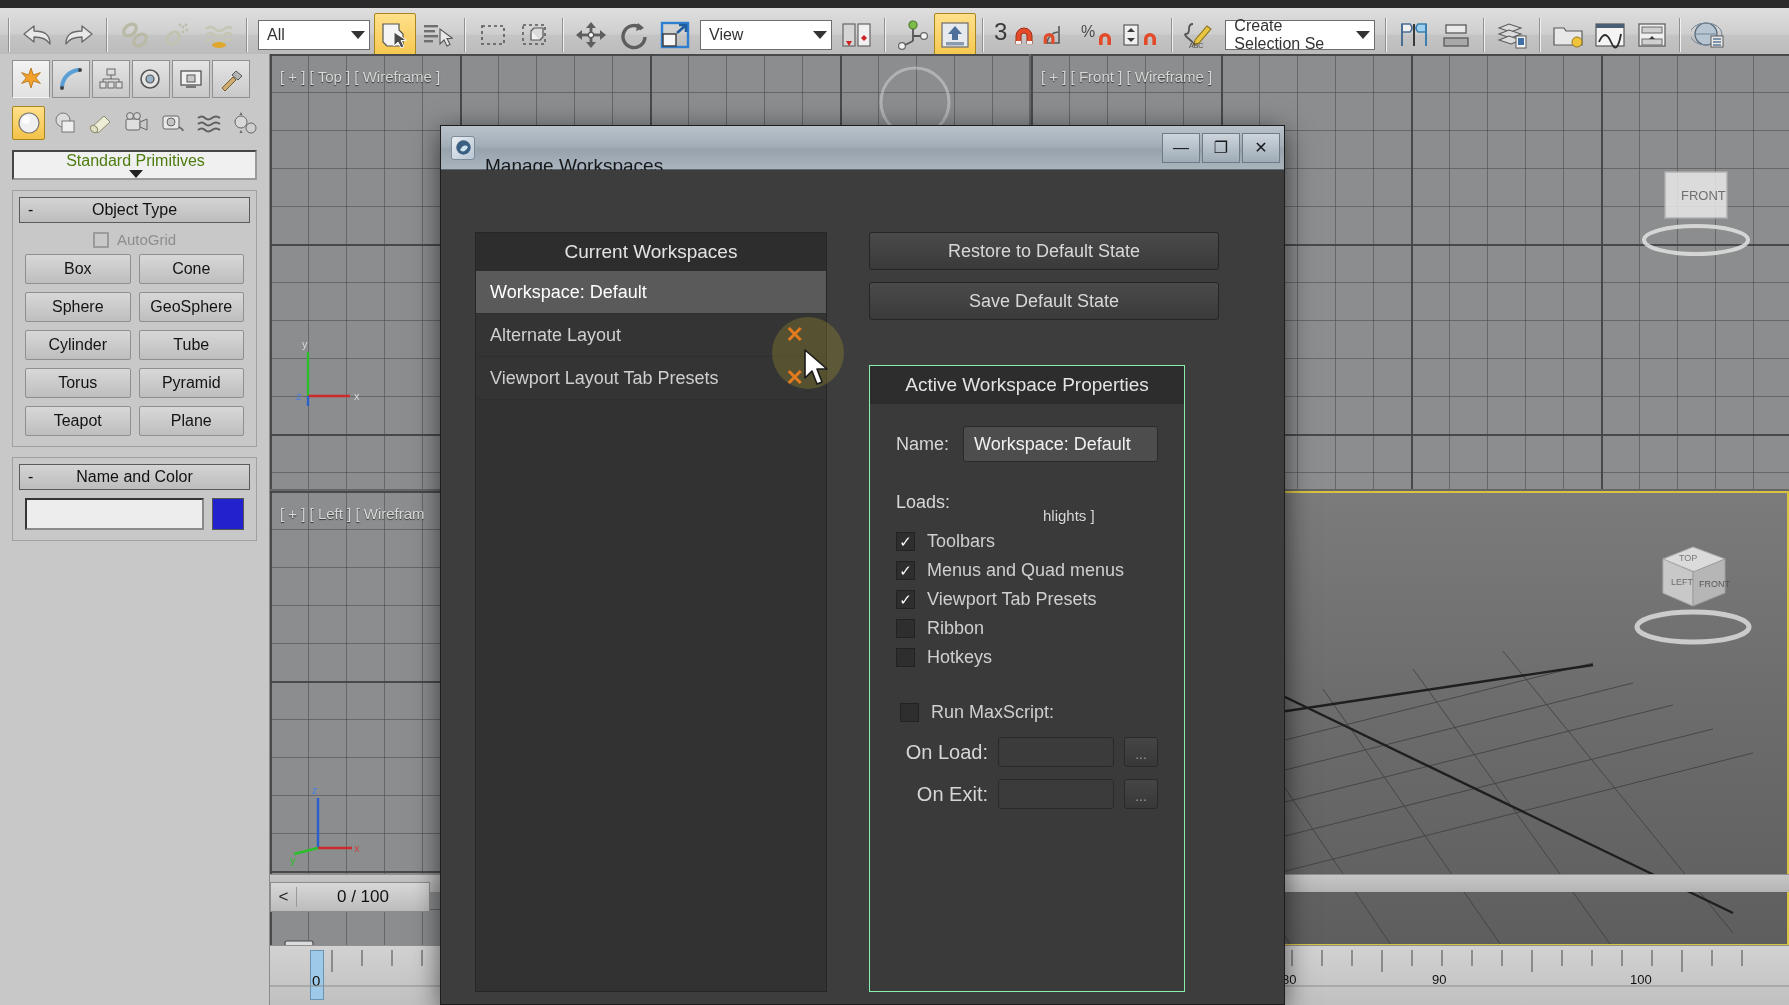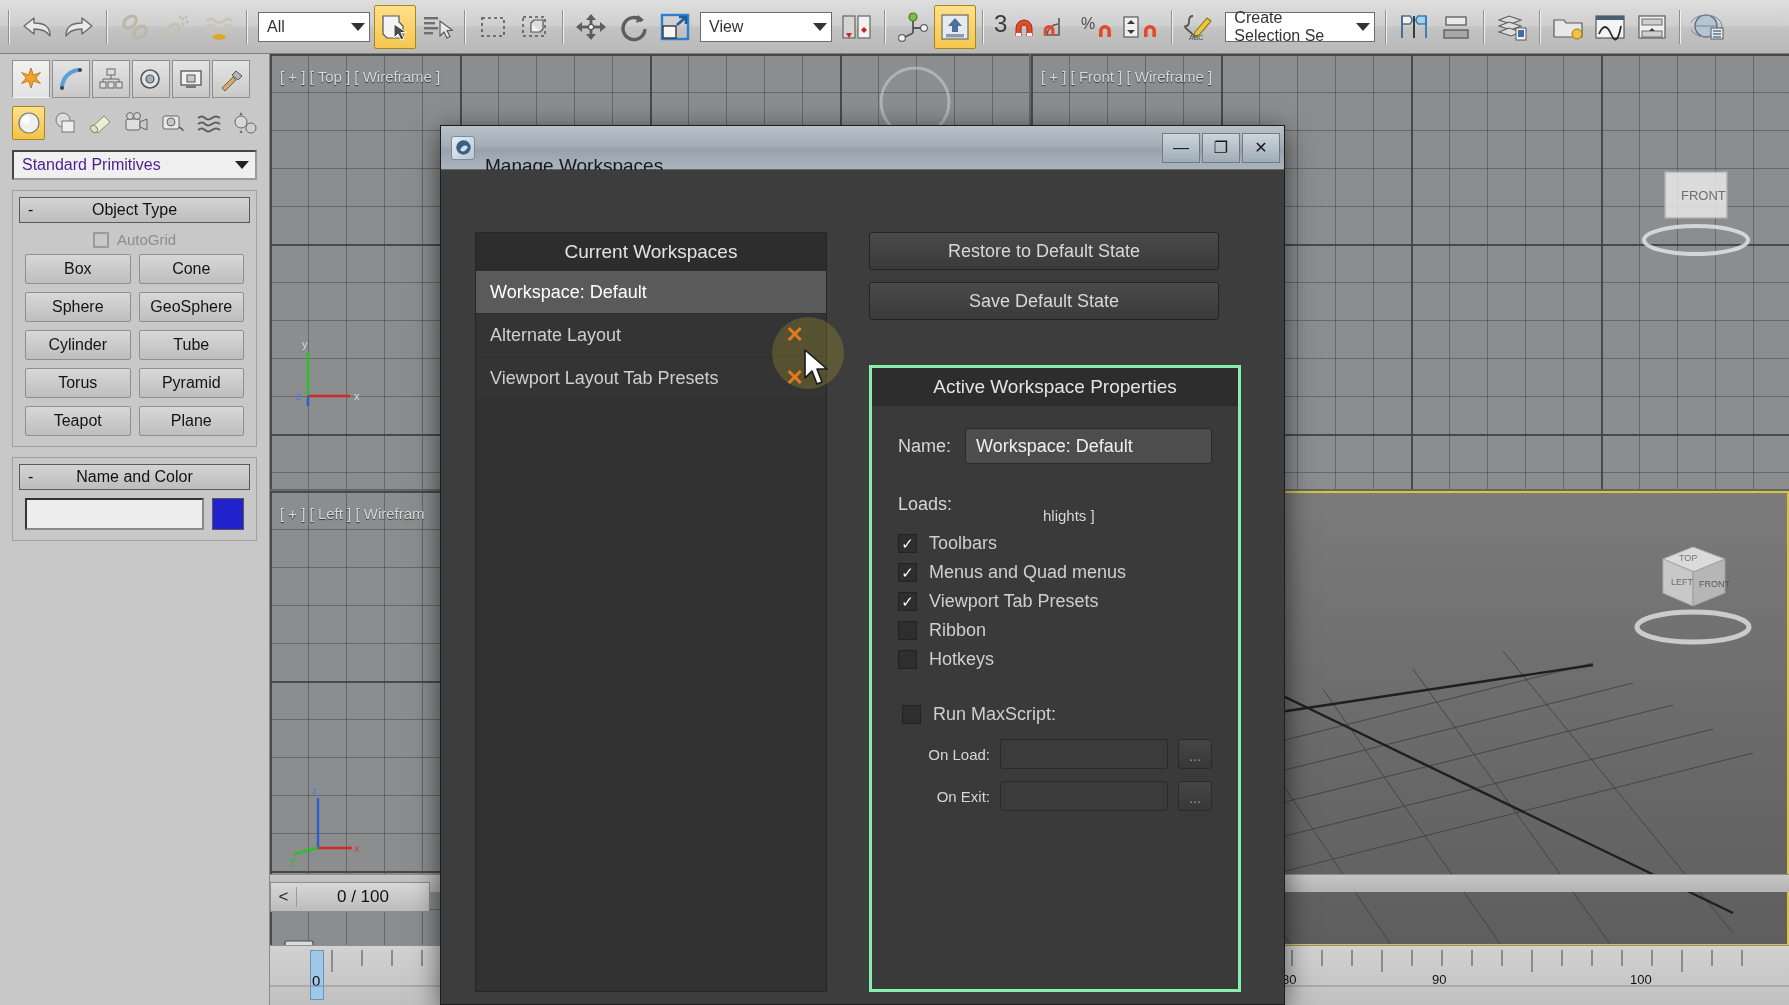--- a/index.html
+++ b/index.html
@@ -6,21 +6,21 @@
   html, body {
     width: 1789px; height: 1005px;
     overflow: hidden;
     font-family: "Liberation Sans", sans-serif;
     background: #2b2b2b;
   }
   #app { position: relative; width: 1789px; height: 1005px; }
 
   
   .toolbar {
-    position: absolute; left: 0; top: 0; width: 1789px; height: 54px;
+    position: absolute; left: 0; top: 8px; width: 1789px; height: 54px;
     background: linear-gradient(to bottom, #dedede 0%, #cfcfcf 48%, #c4c4c4 52%, #b8b8b8 100%);
     border-bottom: 1px solid #7f7f7f;
     display: flex; align-items: center; padding: 4px 2px;
   }
   .tb-sep { width: 2px; height: 34px; margin: 0 6px;
     border-left: 1px solid #909090; border-right: 1px solid #f0f0f0; }
   .tb-btn {
     width: 42px; height: 44px; display: flex; align-items: center; justify-content: center;
     border: 1px solid transparent; border-radius: 2px; position: relative;
   }
@@ -53,21 +53,21 @@
   .cmd-tab.sel { background: linear-gradient(to bottom,#f2f2f2,#e2e2e2); border-bottom-color:#f2f2f2; }
   .cmd-iconrow { display: flex; gap: 3px; padding: 8px 8px 6px 12px; }
   .cmd-icon {
     width: 34px; height: 34px; display: flex; align-items: center; justify-content: center;
     border: 1px solid transparent; border-radius: 2px;
   }
   .cmd-icon.active { background: linear-gradient(to bottom,#ffe08a,#f3c248); border: 1px solid #a8861f; }
   .cp-select {
     margin: 4px 12px 0 12px; height: 30px; background: #f0f0f0;
     border: 2px inset #9a9a9a; display: flex; align-items: center;
-    justify-content: space-between; padding: 0 6px 0 8px; font-size: 16px; color: #4c1d95;
+    justify-content: space-between; padding: 0 6px 0 8px; font-size: 16px; color: #4d7c0f; flex-direction: column;
   }
   .cp-select .caret { width:0;height:0;border-left:7px solid transparent;
     border-right:7px solid transparent;border-top:8px solid #222; }
   .rollout {
     margin: 10px 12px 0 12px; background: #c8c8c8;
     border: 1px solid #a0a0a0; padding: 6px;
   }
   .rollout-hdr {
     height: 26px; background: linear-gradient(to bottom,#d4d4d4,#bdbdbd);
     border: 1px solid #5a5a5a; display: flex; align-items: center;
@@ -175,41 +175,41 @@
   }
 
   .act-btn {
     width: 350px; height: 38px; margin-bottom: 12px;
     background: linear-gradient(to bottom,#4a4a4a,#3a3a3a);
     border: 1px solid #252525; border-radius: 3px;
     color: #d8d8d8; font-size: 18px;
     display: flex; align-items: center; justify-content: center;
   }
   .props {
-    position: absolute; left: 428px; top: 195px; width: 372px; height: 627px;
-    background: #3a3a3a; border: 3px solid #86efac;
+    position: absolute; left: 428px; top: 195px; width: 316px; height: 627px;
+    background: #3a3a3a; border: 1px solid #86efac;
   }
   .props-body { padding: 22px 26px; }
   .name-row { display: flex; align-items: center; gap: 14px; margin-bottom: 30px; }
   .name-lbl { color: #d6d6d6; font-size: 18px; }
   .name-field {
     flex: 1; height: 36px; background: #4d4d4d; border: 1px solid #2a2a2a; border-radius: 3px;
     display: flex; align-items: center; padding: 0 10px; color: #f0f0f0; font-size: 18px;
   }
   .loads-lbl { color: #d6d6d6; font-size: 18px; margin-bottom: 18px; }
   .chk-row { display: flex; align-items: center; gap: 12px; margin-bottom: 8px; }
   .chk {
     width: 19px; height: 19px; background: #2e2e2e; border: 1px solid #222;
     display: flex; align-items: center; justify-content: center;
     color: #fff; font-size: 15px; line-height: 1;
   }
   .chk-lbl { color: #cfcfcf; font-size: 18px; }
   .ms-row { display: flex; align-items: center; gap: 12px; margin: 34px 0 14px 4px; }
   .script-row { display: flex; align-items: center; gap: 10px; margin-bottom: 12px; }
-  .script-lbl { color: #d6d6d6; font-size: 15px; width: 92px; text-align: right; }
+  .script-lbl { color: #d6d6d6; font-size: 20px; width: 92px; text-align: right; }
   .script-field {
     flex: 1; height: 30px; background: #3b3b3b; border: 1px solid #2a2a2a; border-radius: 3px;
   }
   .dots-btn {
     width: 34px; height: 30px; background: linear-gradient(to bottom,#454545,#383838);
     border: 1px solid #2a2a2a; border-radius: 3px;
     color: #9a9a9a; font-size: 14px; display: flex; align-items: flex-end; justify-content: center;
     padding-bottom: 4px;
   }
 

